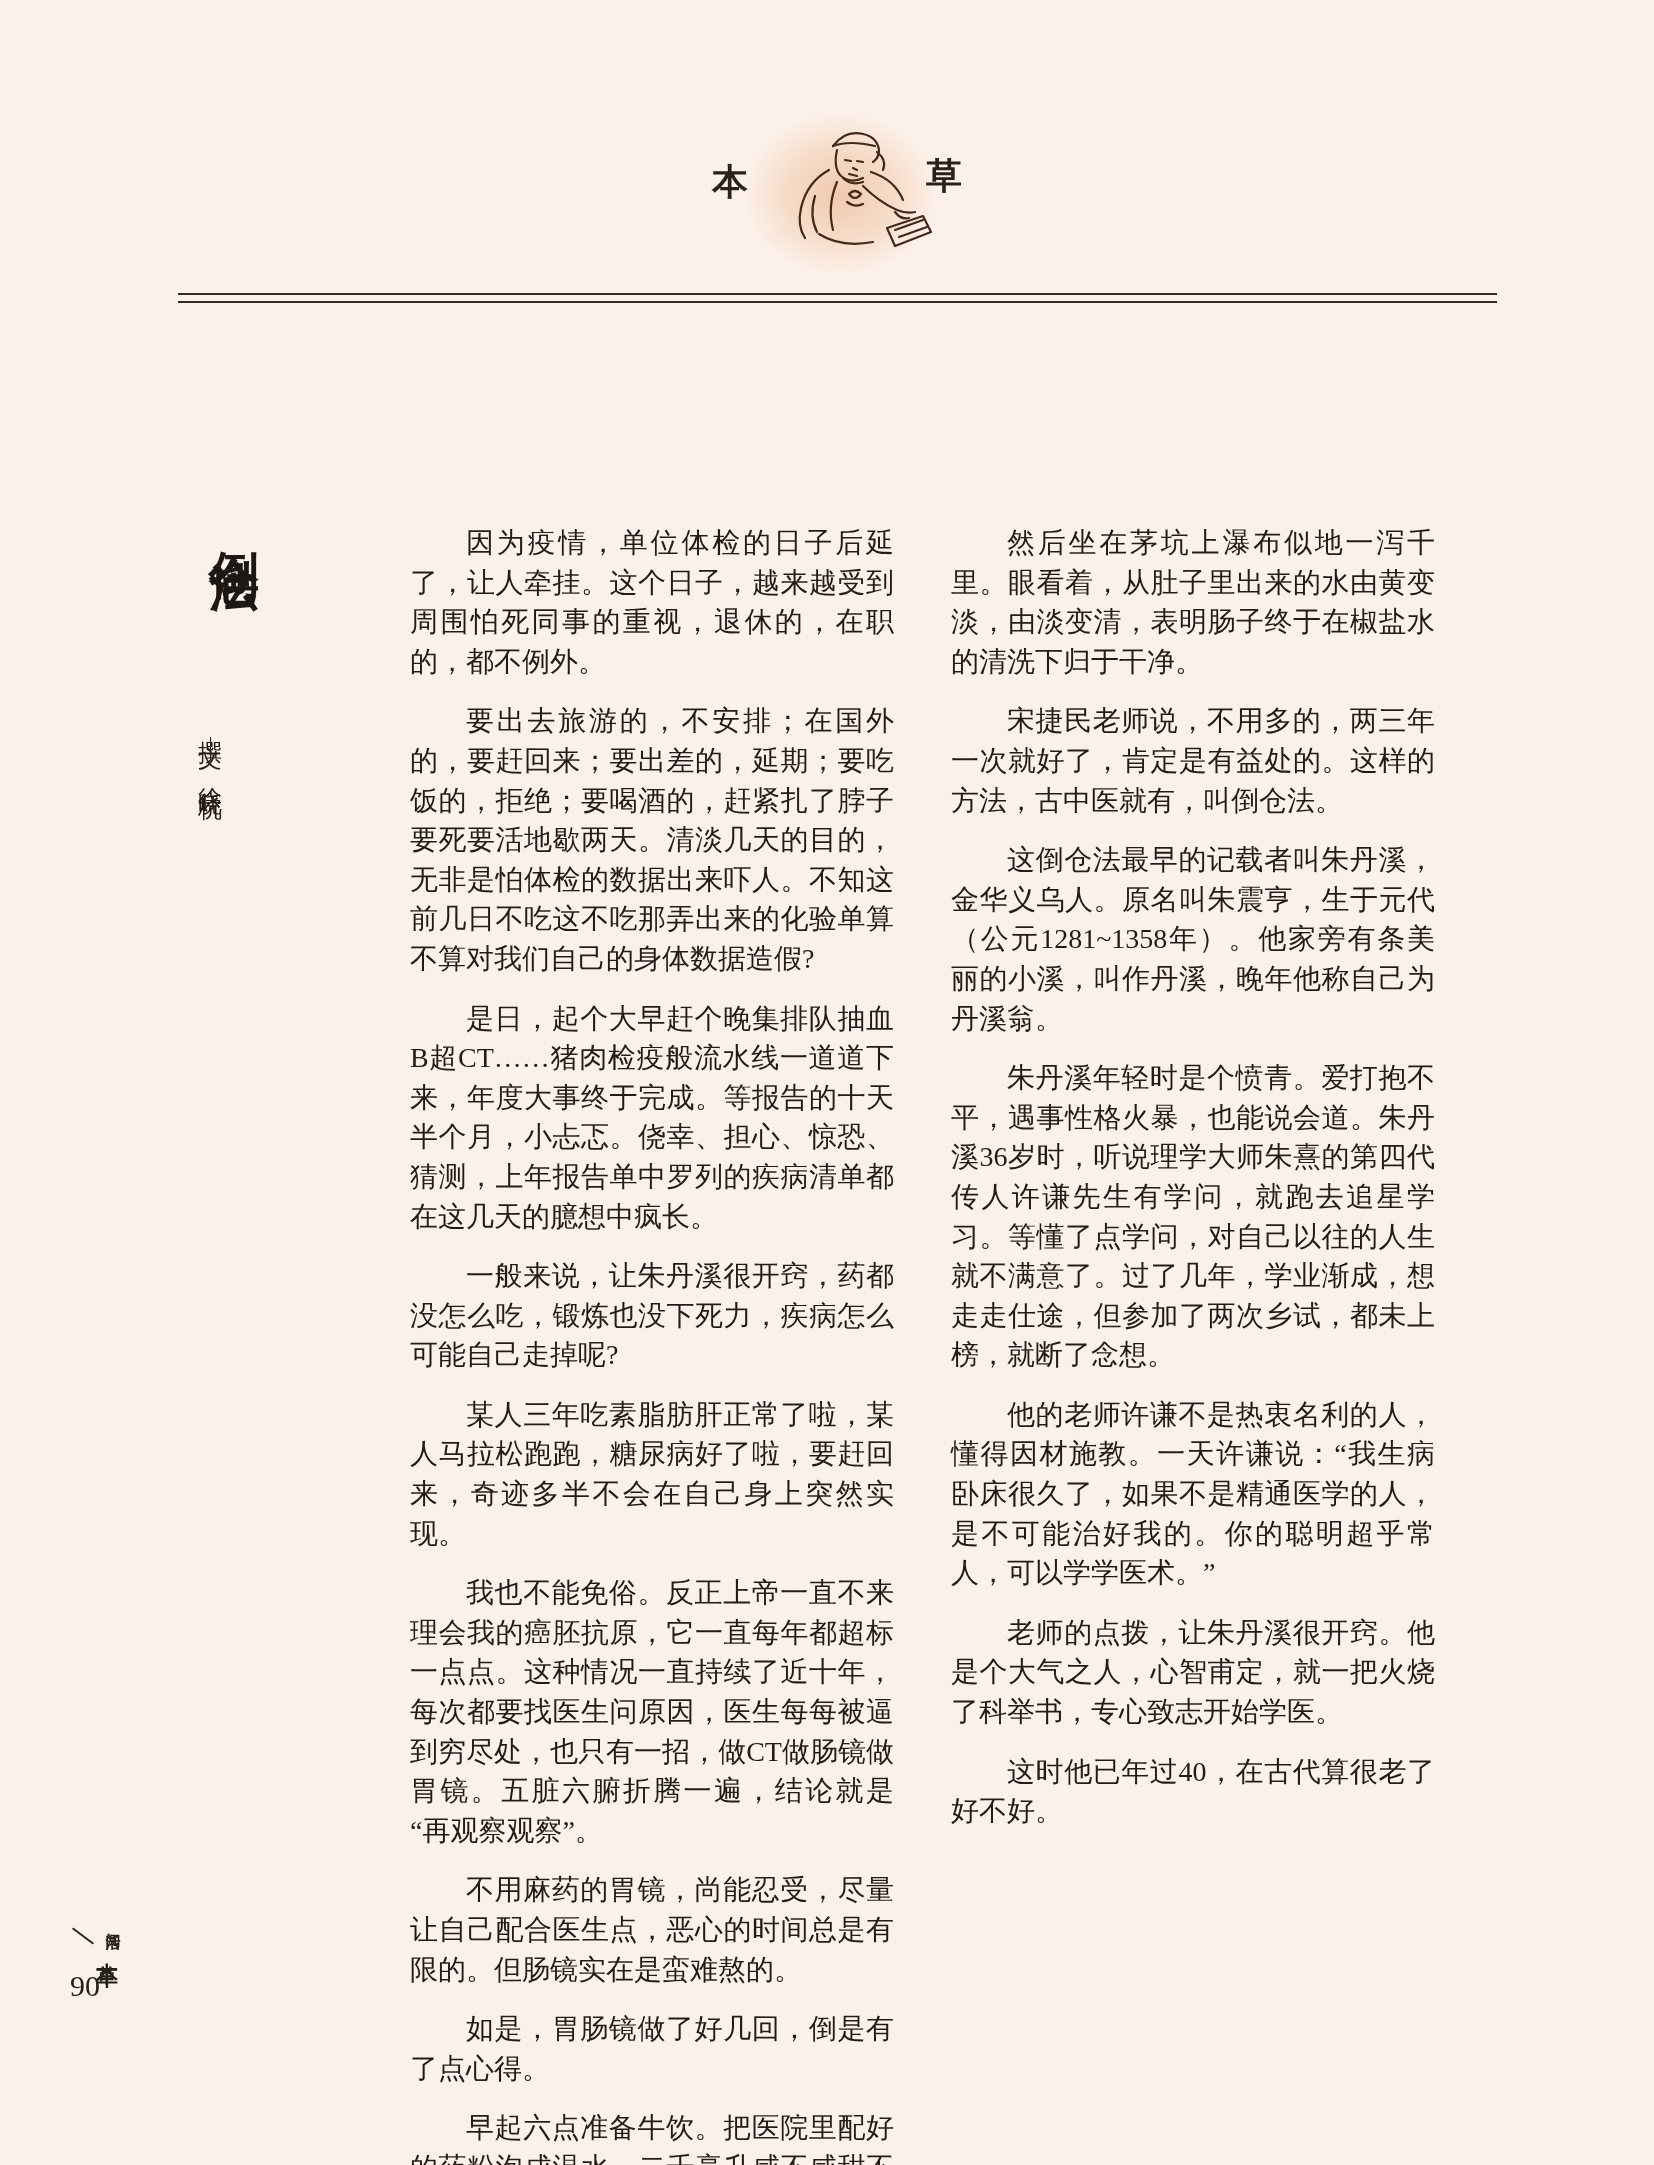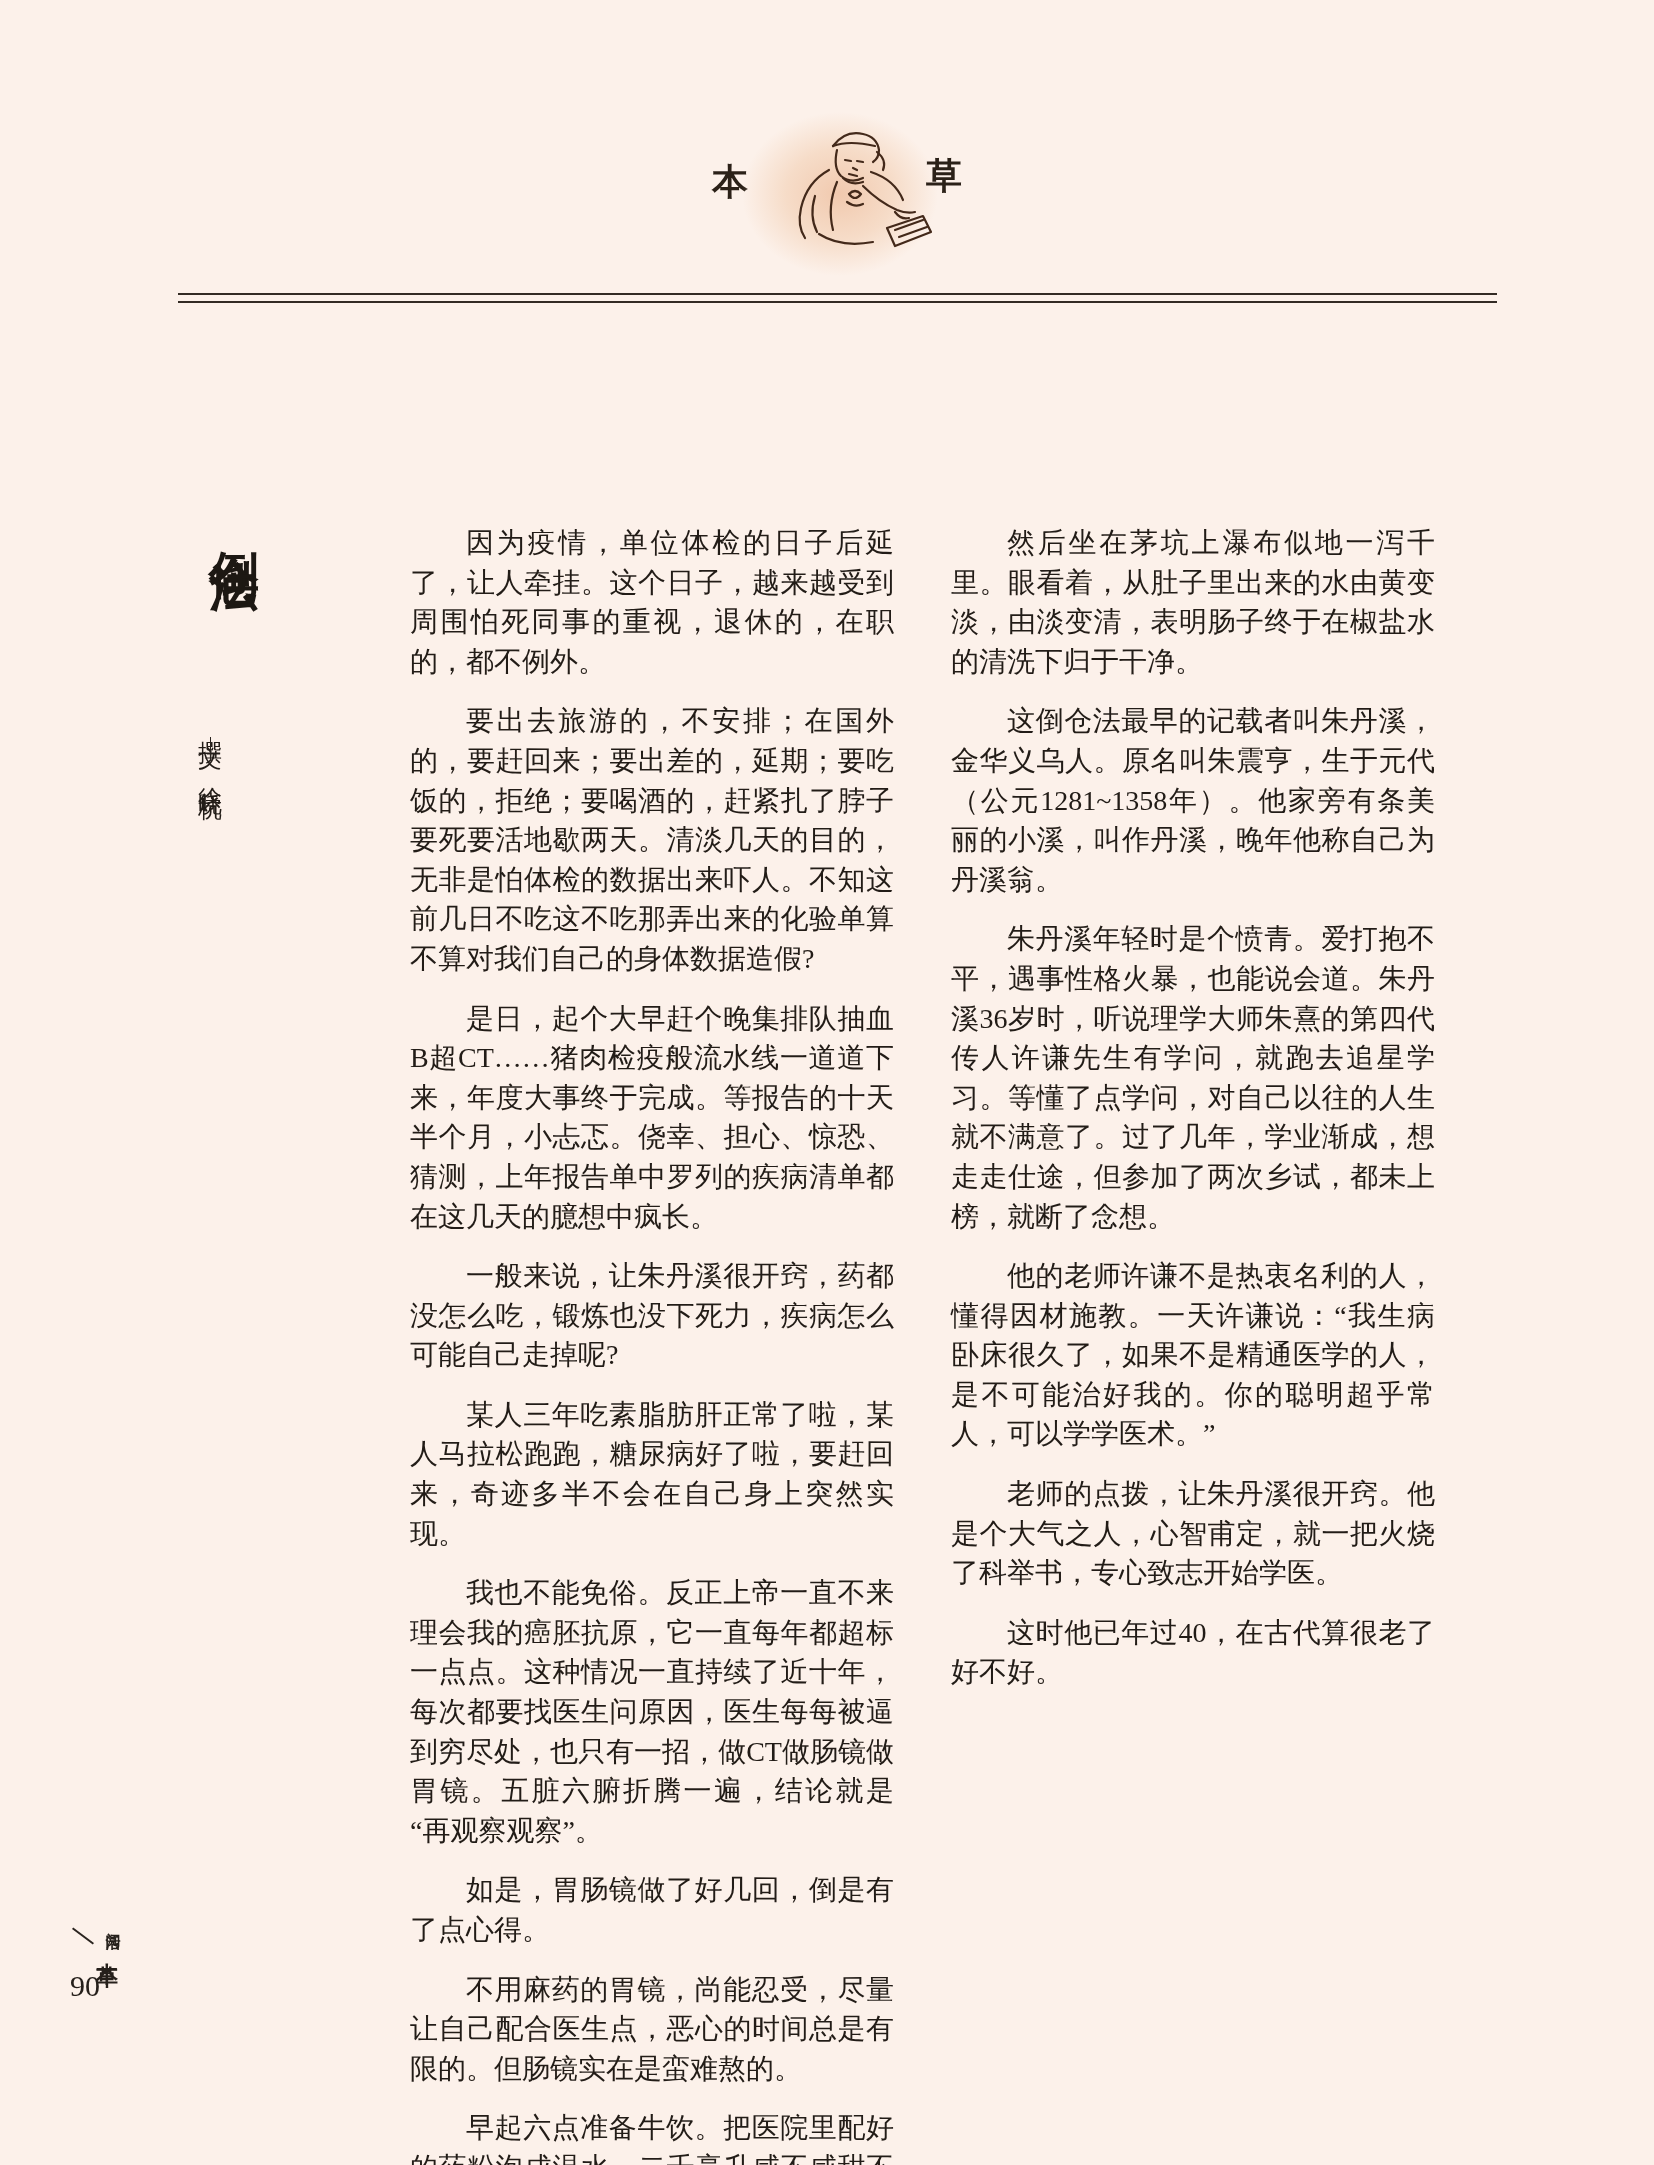--- a/index.html
+++ b/index.html
@@ -132,26 +132,27 @@
     <span class="vtxt">徐晓杭</span>
   </div>
 
   <div class="col col-left">
       <p class="para">因为疫情，单位体检的日子后延了，让人牵挂。这个日子，越来越受到周围怕死同事的重视，退休的，在职的，都不例外。</p>
       <p class="para">要出去旅游的，不安排；在国外的，要赶回来；要出差的，延期；要吃饭的，拒绝；要喝酒的，赶紧扎了脖子要死要活地歇两天。清淡几天的目的，无非是怕体检的数据出来吓人。不知这前几日不吃这不吃那弄出来的化验单算不算对我们自己的身体数据造假?</p>
       <p class="para">是日，起个大早赶个晚集排队抽血B超CT……猪肉检疫般流水线一道道下来，年度大事终于完成。等报告的十天半个月，小忐忑。侥幸、担心、惊恐、猜测，上年报告单中罗列的疾病清单都在这几天的臆想中疯长。</p>
       <p class="para">一般来说，让朱丹溪很开窍，药都没怎么吃，锻炼也没下死力，疾病怎么可能自己走掉呢?</p>
       <p class="para">某人三年吃素脂肪肝正常了啦，某人马拉松跑跑，糖尿病好了啦，要赶回来，奇迹多半不会在自己身上突然实现。</p>
       <p class="para">我也不能免俗。反正上帝一直不来理会我的癌胚抗原，它一直每年都超标一点点。这种情况一直持续了近十年，每次都要找医生问原因，医生每每被逼到穷尽处，也只有一招，做CT做肠镜做胃镜。五脏六腑折腾一遍，结论就是“再观察观察”。</p>
+      <p class="para">不用麻药的胃镜，尚能忍受，尽量让自己配合医生点，恶心的时间总是有限的。但肠镜实在是蛮难熬的。</p>
       <p class="para">如是，胃肠镜做了好几回，倒是有了点心得。</p>
-      <p class="para">不用麻药的胃镜，尚能忍受，尽量让自己配合医生点，恶心的时间总是有限的。但肠镜实在是蛮难熬的。</p>
       <p class="para">早起六点准备牛饮。把医院里配好的药粉泡成温水，二千毫升咸不咸甜不甜的怪味水在规定的三十分钟里咣咣咣地往肚子里灌，</p>
     </div>
   <div class="col col-right">
       <p class="para">然后坐在茅坑上瀑布似地一泻千里。眼看着，从肚子里出来的水由黄变淡，由淡变清，表明肠子终于在椒盐水的清洗下归于干净。</p>
+      <p class="para">宋捷民老师说，不用多的，两三年一次就好了，肯定是有益处的。这样的方法，古中医就有，叫倒仓法。</p>
       <p class="para">这倒仓法最早的记载者叫朱丹溪，金华义乌人。原名叫朱震亨，生于元代（公元1281~1358年）。他家旁有条美丽的小溪，叫作丹溪，晚年他称自己为丹溪翁。</p>
       <p class="para">朱丹溪年轻时是个愤青。爱打抱不平，遇事性格火暴，也能说会道。朱丹溪36岁时，听说理学大师朱熹的第四代传人许谦先生有学问，就跑去追星学习。等懂了点学问，对自己以往的人生就不满意了。过了几年，学业渐成，想走走仕途，但参加了两次乡试，都未上榜，就断了念想。</p>
       <p class="para">他的老师许谦不是热衷名利的人，懂得因材施教。一天许谦说：“我生病卧床很久了，如果不是精通医学的人，是不可能治好我的。你的聪明超乎常人，可以学学医术。”</p>
       <p class="para">老师的点拨，让朱丹溪很开窍。他是个大气之人，心智甫定，就一把火烧了科举书，专心致志开始学医。</p>
       <p class="para">这时他已年过40，在古代算很老了好不好。</p>
     </div>
 
   <div class="footer">
     <span class="mag">阅活</span>
     <span class="footer-slash"></span>

